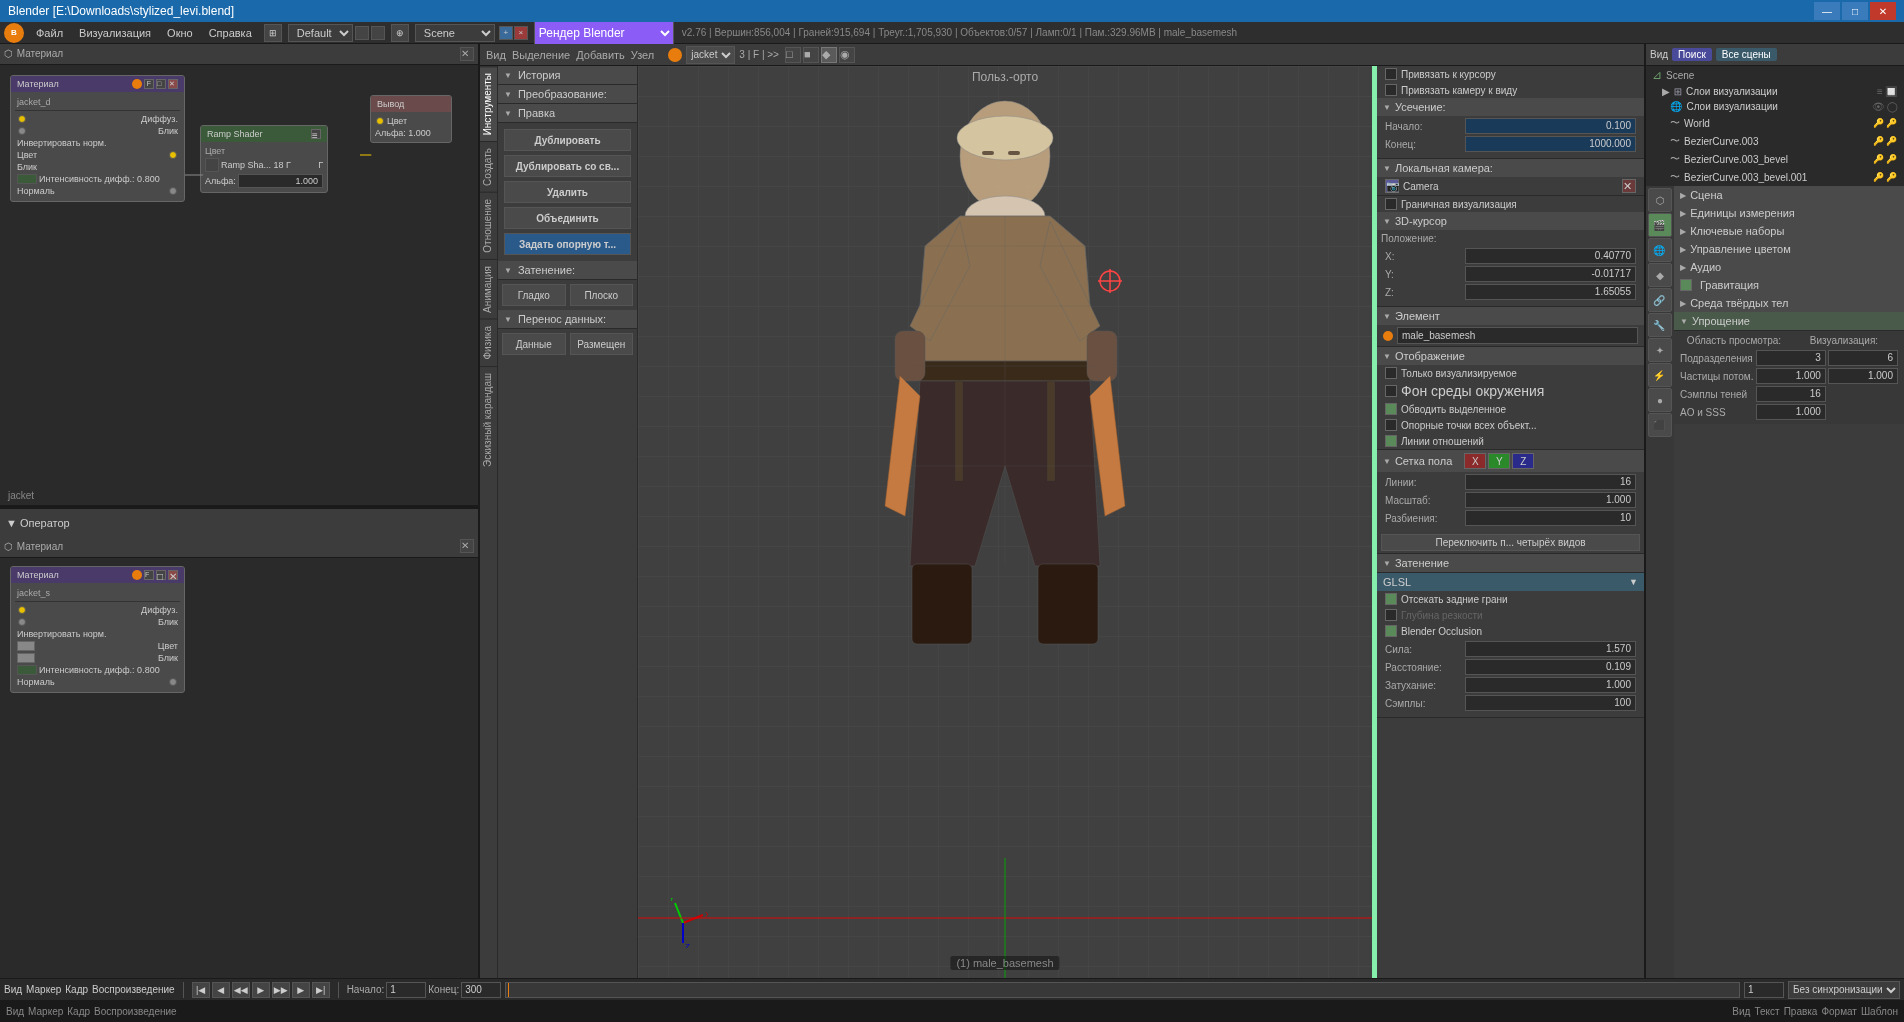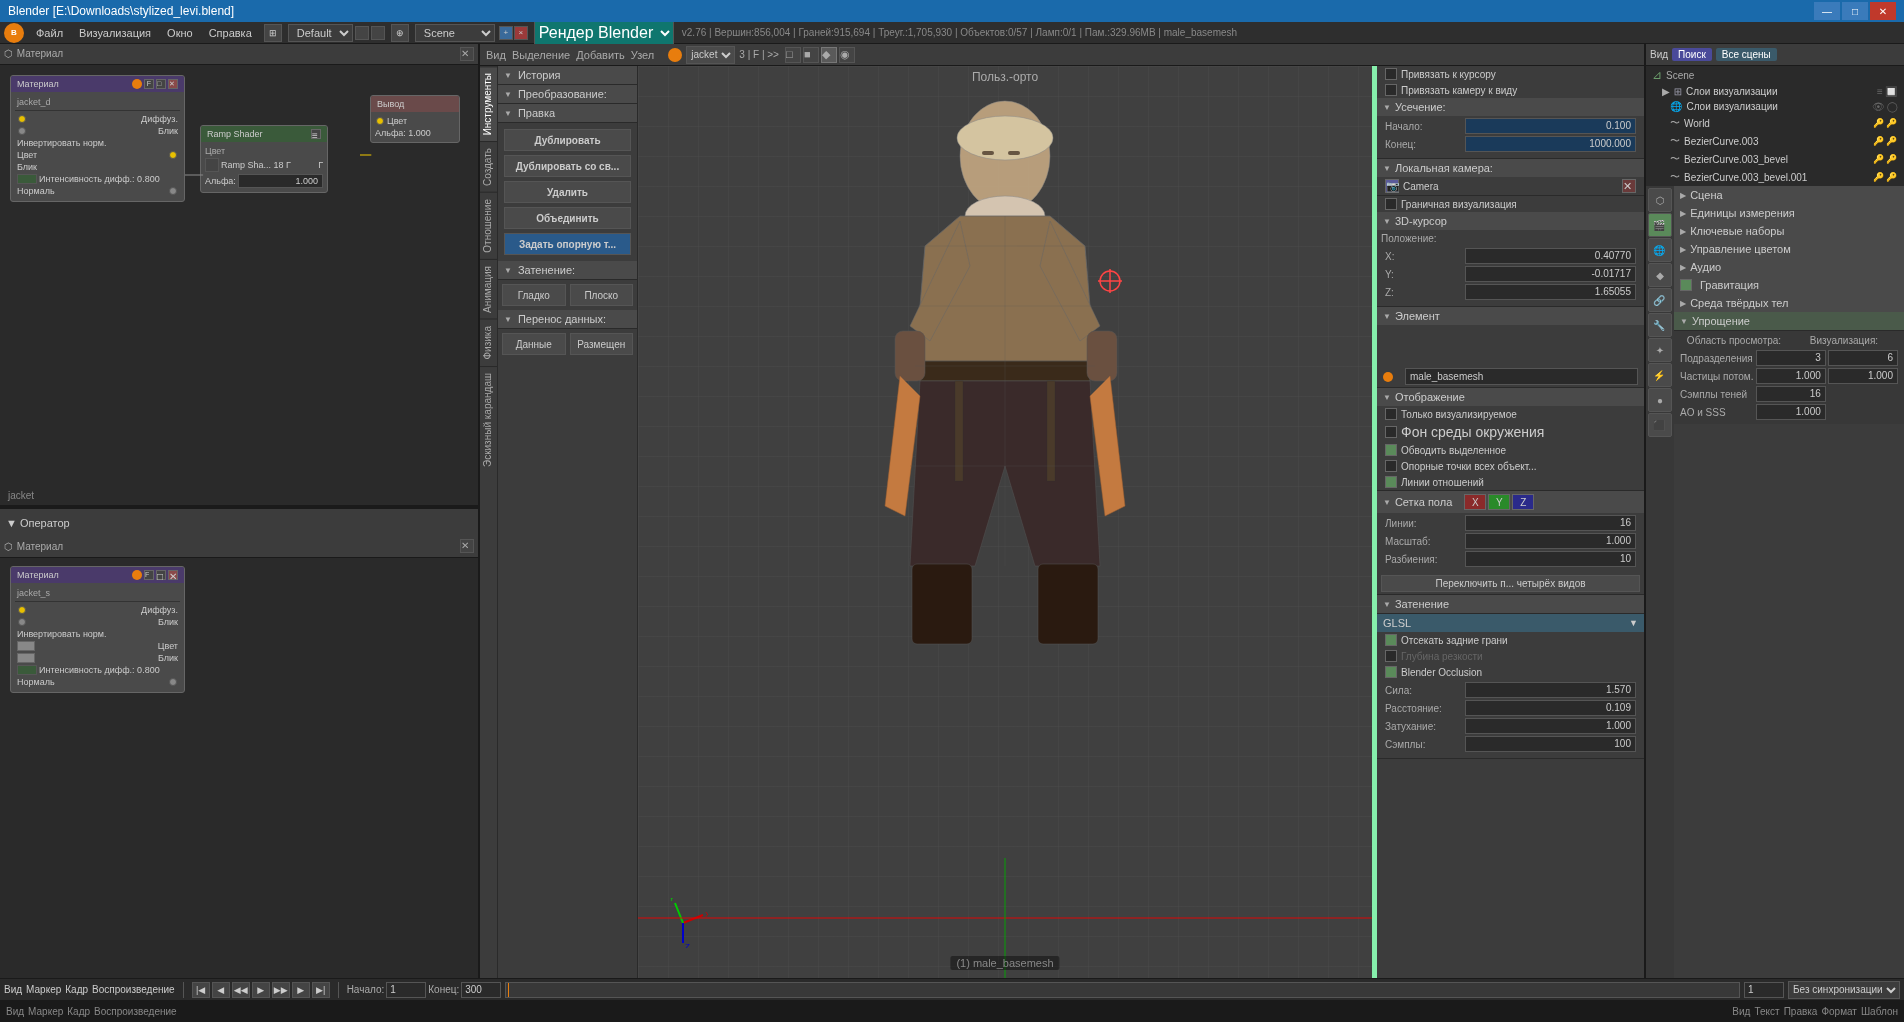--- a/index.html
+++ b/index.html
@@ -470,21 +470,21 @@
       <div style="width:14px;height:14px;background:#444;border:1px solid #555;"></div>
     </div>
     <div style="width:18px;height:18px;background:#444;border:1px solid #555;margin-left:4px;display:flex;align-items:center;justify-content:center;font-size:9px;">⊕</div>
     <select class="scene-selector">
       <option>Scene</option>
     </select>
     <div style="display:flex;gap:1px;margin-left:2px;">
       <div style="width:14px;height:14px;background:#3a6a9a;border:1px solid #555;font-size:8px;color:#ccc;display:flex;align-items:center;justify-content:center;">+</div>
       <div style="width:14px;height:14px;background:#9a3a3a;border:1px solid #555;font-size:8px;color:#ccc;display:flex;align-items:center;justify-content:center;">×</div>
     </div>
-    <select style="background:#0f766e;border:1px solid #555;color:#fff;font-size:16px;height:28px;margin-left:4px;width:140px;">
+    <select style="background:#8b5cf6;border:1px solid #555;color:#fff;font-size:12px;height:28px;margin-left:4px;width:140px;">
       <option>Рендер Blender</option>
     </select>
     <div style="margin-left:6px;font-size:10px;color:#888;">v2.76 | Вершин:856,004 | Граней:915,694 | Треуг.:1,705,930 | Объектов:0/57 | Ламп:0/1 | Пам.:329.96MB | male_basemesh</div>
   </div>
 </div>
 
 <div class="full-layout">
   <div class="mid-row">
 
     <div class="left-panel">
@@ -557,21 +557,21 @@
               <span style="font-size:9px;">Ramp Sha... 18 Г</span>
               <span style="font-size:9px;margin-left:auto;">Г</span>
             </div>
             <div style="display:flex;align-items:center;gap:2px;">
               <span style="font-size:9px;">Альфа:</span>
               <div style="background:#2a2a2a;border:1px solid #555;padding:1px 4px;font-size:9px;color:#ccc;flex:1;text-align:right;">1.000</div>
             </div>
           </div>
         </div>
 
-        <div class="material-node" style="position:absolute;top:30px;left:370px;width:90px;">
+        <div class="material-node" style="position:absolute;top:30px;left:370px;width:82px;">
           <div class="node-header" style="background:#6a4a4a;">
             <span style="font-size:9px;">Вывод</span>
           </div>
           <div class="node-body">
             <div style="display:flex;align-items:center;gap:2px;">
               <div class="node-socket yellow"></div>
               <span style="font-size:9px;">Цвет</span>
             </div>
             <div style="font-size:9px;margin-top:2px;">Альфа: 1.000</div>
           </div>
@@ -861,21 +861,21 @@
                 <div class="field-val">1.65055</div>
               </div>
             </div>
           </div>
 
           <div class="prop-section">
             <div class="prop-header">
               <span class="arrow">▼</span>
               <span>Элемент</span>
             </div>
-            <div style="padding:2px 6px;display:flex;align-items:center;gap:12px;margin-top:41px;">
+            <div style="padding:2px 6px;display:flex;align-items:center;gap:4px;">
               <div class="orange-dot"></div>
               <div style="flex:1;background:#2a2a2a;border:1px solid #555;padding:2px 4px;font-size:10px;color:#ccc;">male_basemesh</div>
             </div>
           </div>
 
           <div class="prop-section">
             <div class="prop-header">
               <span class="arrow">▼</span>
               <span>Отображение</span>
             </div>

